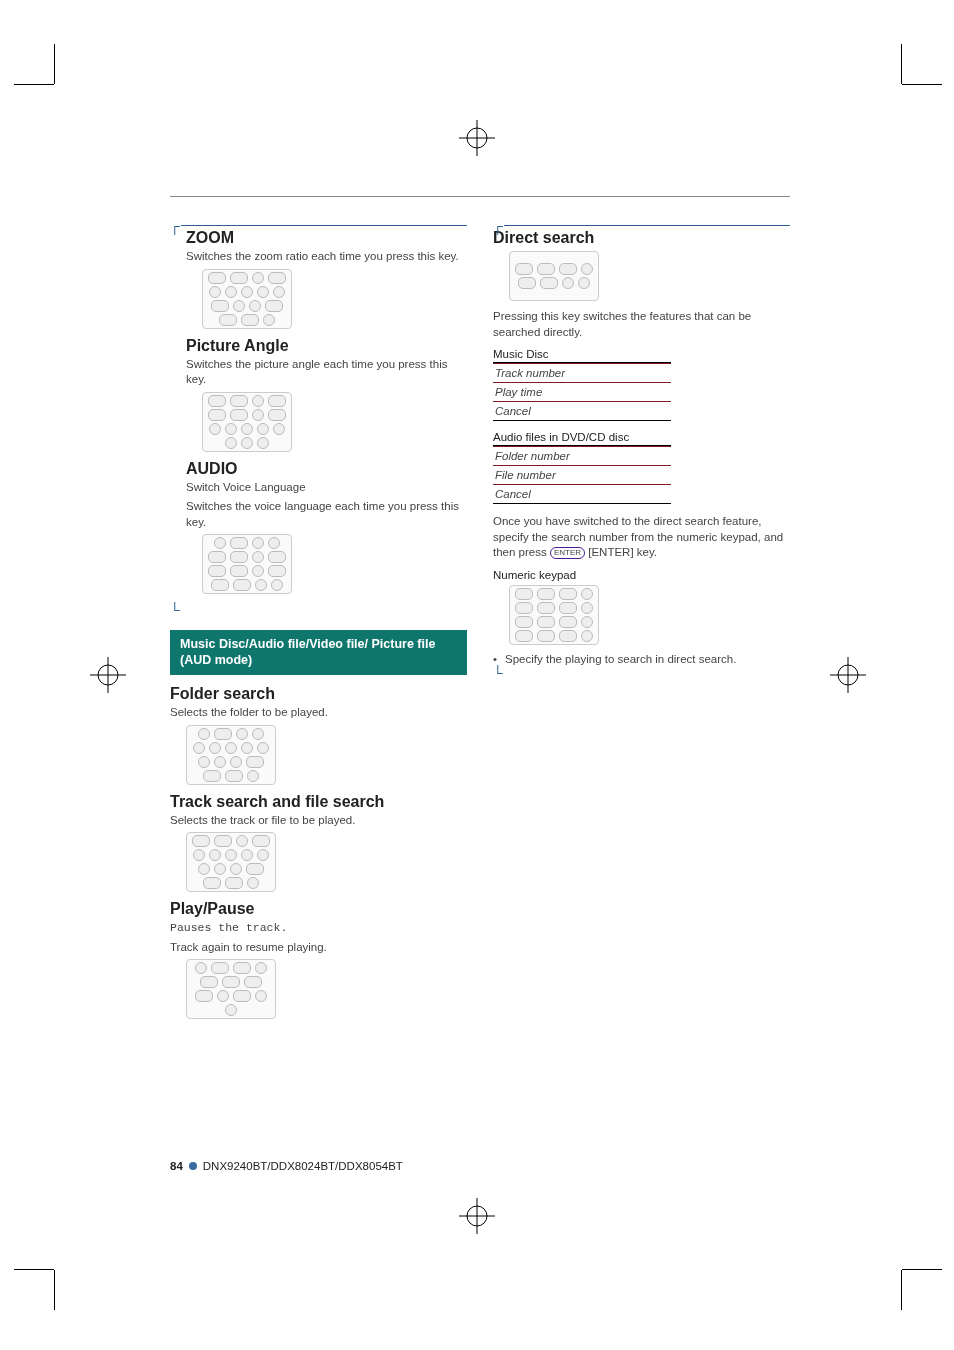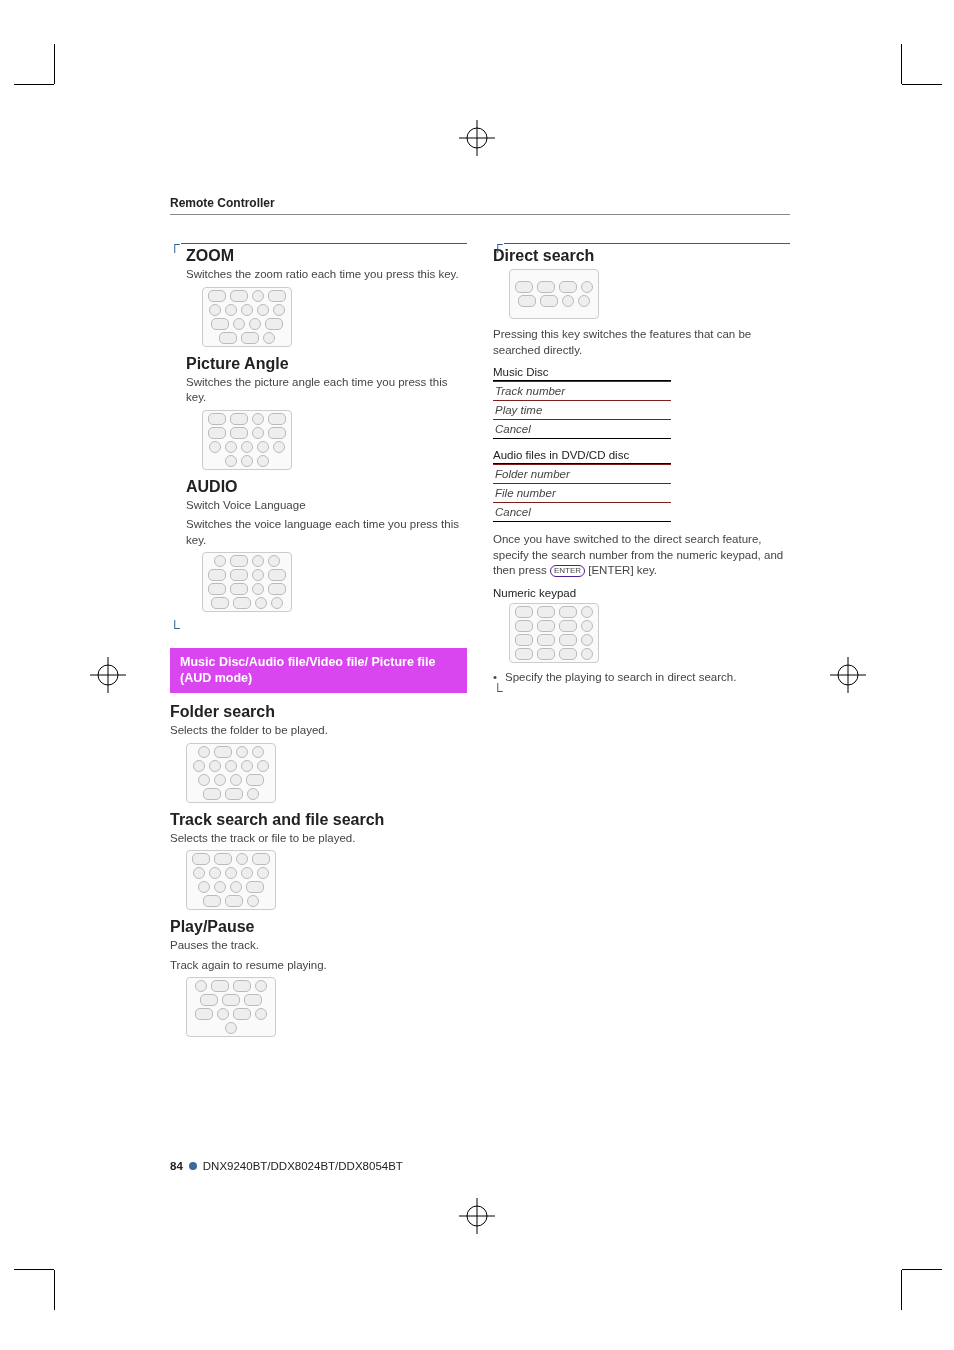--- a/index.html
+++ b/index.html
@@ -120,21 +120,21 @@
     background: #eee;
     border: 1px solid #bbb;
     border-radius: 5px;
   }
   .keypad .round {
     width: 10px;
     height: 10px;
     border-radius: 50%;
   }
   .block-heading {
-    background: #d946ef;
+    background: #0f766e;
     color: #fff;
     font-weight: 700;
     font-size: 12.5px;
     padding: 7px 10px;
     margin: 12px 0 10px 0;
     line-height: 1.25;
   }
   .subhead {
     font-weight: 400;
     font-size: 11.5px;
@@ -247,21 +247,20 @@
   </div>
   <div class="reg-target" style="right:88px; top:50%; transform:translateY(-50%);">
     <svg viewBox="0 0 36 36">
         <circle cx="18" cy="18" r="10" fill="none" stroke="#000" stroke-width="1"></circle>
         <line x1="18" y1="0" x2="18" y2="36" stroke="#000" stroke-width="1"></line>
         <line x1="0" y1="18" x2="36" y2="18" stroke="#000" stroke-width="1"></line>
       </svg>
   </div>
 
   <div class="content">
-    <div class="header-title">Remote Controller</div>
     <hr class="header-rule">
 
     <div class="columns">
 
       <div class="col">
 
         <div class="hook-rule">
           <span class="hook">┌</span>
           <span class="line"></span>
         </div>
@@ -380,21 +379,21 @@
               <div class="btn round"></div>
             <div class="btn"></div>
               <div class="btn"></div>
               <div class="btn"></div>
               <div class="btn round"></div>
           </div>
         </div>
 
         <div class="entry">
           <h3 style="padding-left:0;">Play/Pause</h3>
-          <p style="padding-left:0;">Pauses the track.</p>
+          <p style="padding-left:0;font-family:Liberation Mono, monospace;">Pauses the track.</p>
           <p style="padding-left:0;">Track again to resume playing.</p>
           <div class="keypad" style="margin-left:16px;">
             <div class="btn round"></div>
               <div class="btn"></div>
               <div class="btn"></div>
               <div class="btn round"></div>
             <div class="btn"></div>
               <div class="btn"></div>
               <div class="btn"></div>
               <div class="btn"></div>

